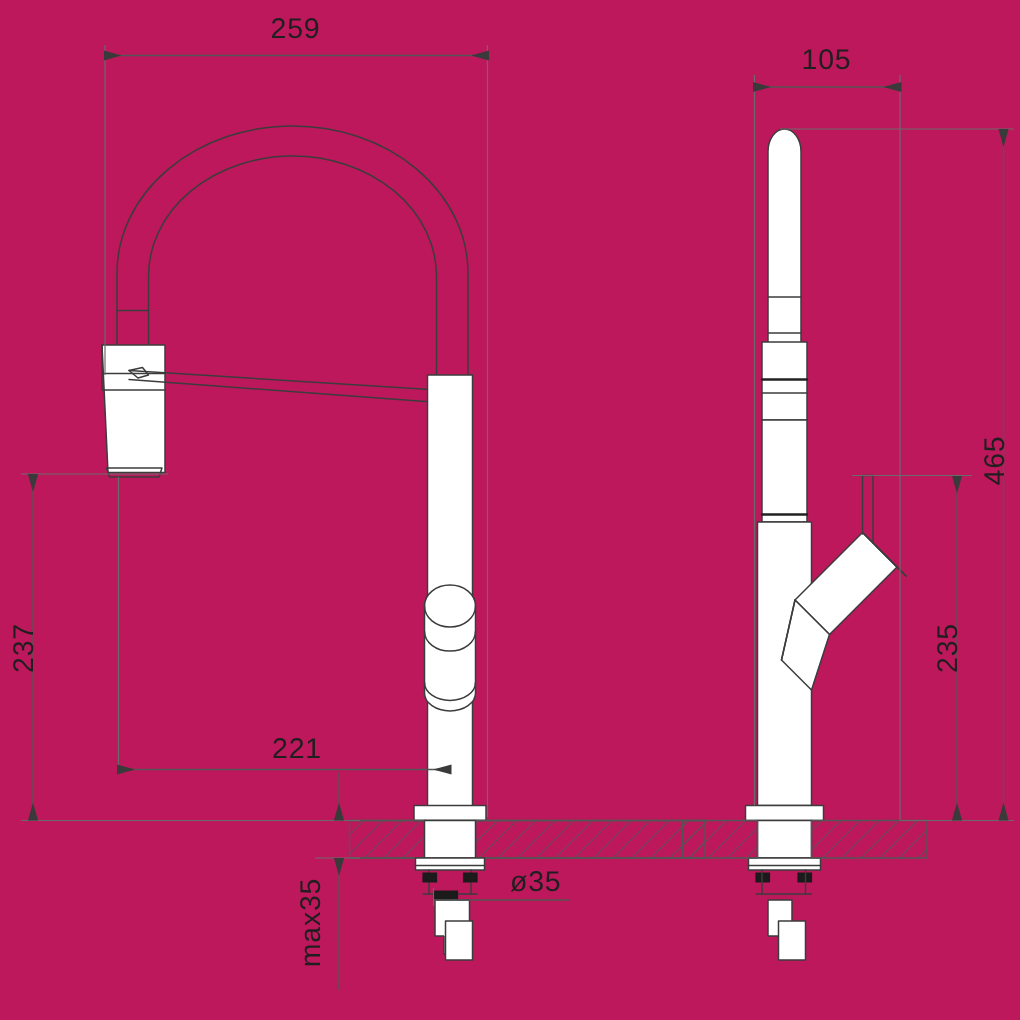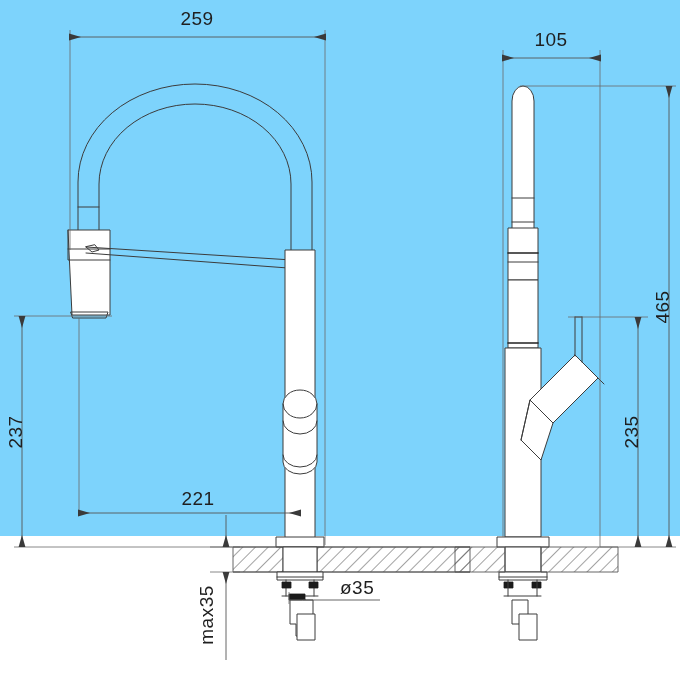--- a/index.html
+++ b/index.html
@@ -9,22 +9,22 @@
   }
   body {
     width: 680px;
     height: 680px;
     font-family: "Liberation Sans", sans-serif;
     overflow: hidden;
   }
   #drawing-root {
     position: relative;
     width: 680px;
-    height: 536px;
-    background: #7dd3fc;
+    height: 680px;
+    background: #be185d;
   }
   svg#technical-drawing {
     display: block;
     width: 680px;
     height: 680px;
   }
   .part-line {
     fill: none;
     stroke: #3c3c3c;
     stroke-width: 1;

